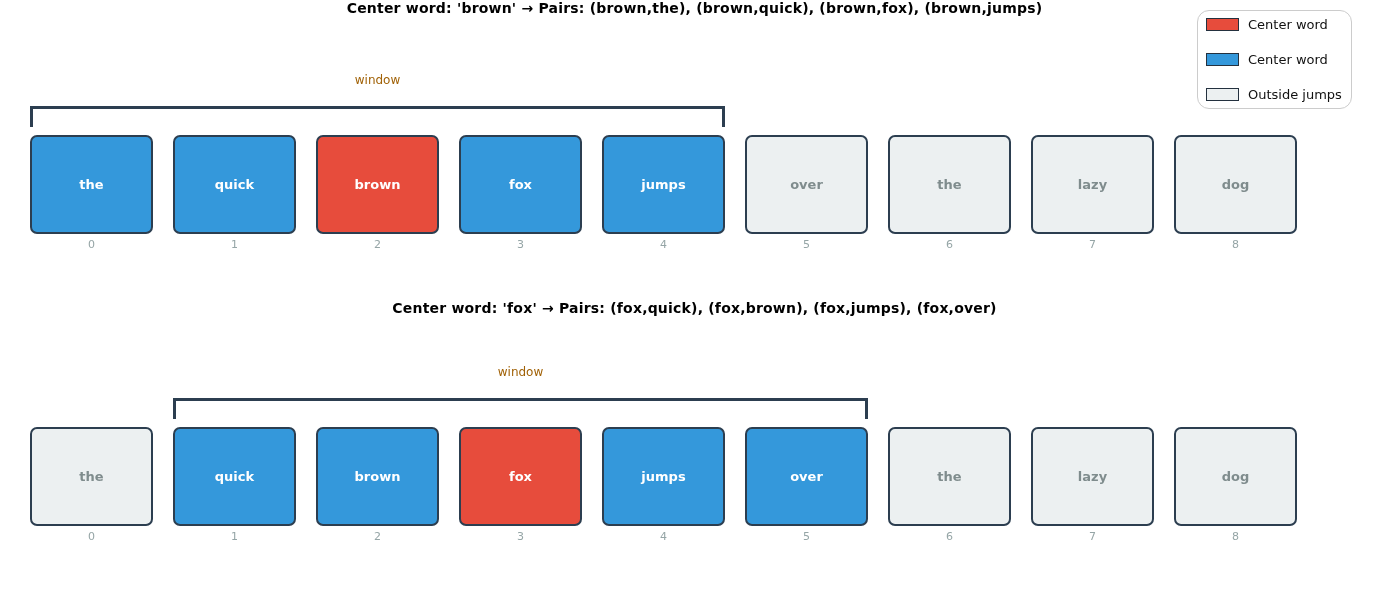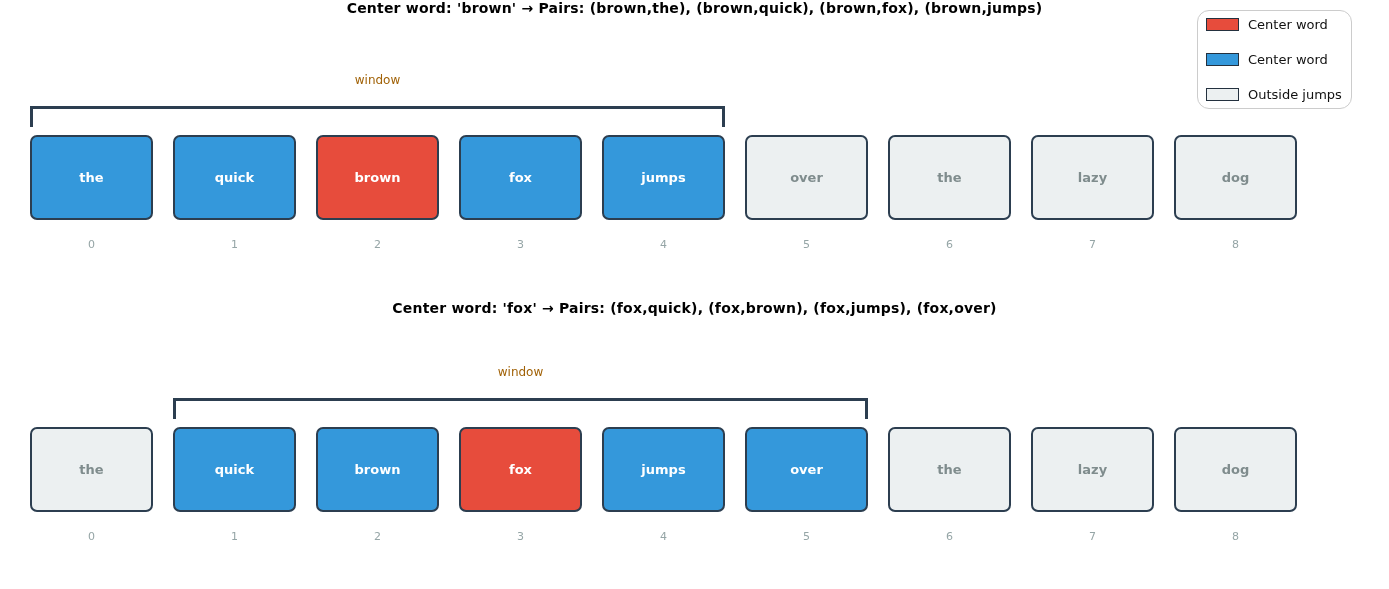--- a/index.html
+++ b/index.html
@@ -35,21 +35,21 @@
     position: absolute;
     height: 21px;
     border-top: 3px solid #2c3e50;
     border-left: 3px solid #2c3e50;
     border-right: 3px solid #2c3e50;
     box-sizing: border-box;
   }
   .word-box {
     position: absolute;
     width: 123px;
-    height: 85px;
+    height: 99px;
     box-sizing: border-box;
     border: 2px solid #2c3e50;
     border-radius: 7px;
     display: flex;
     align-items: center;
     justify-content: center;
     font-size: 13px;
     font-weight: bold;
   }
   .word-box.center  { background: #e74c3c; color: #ffffff; }

